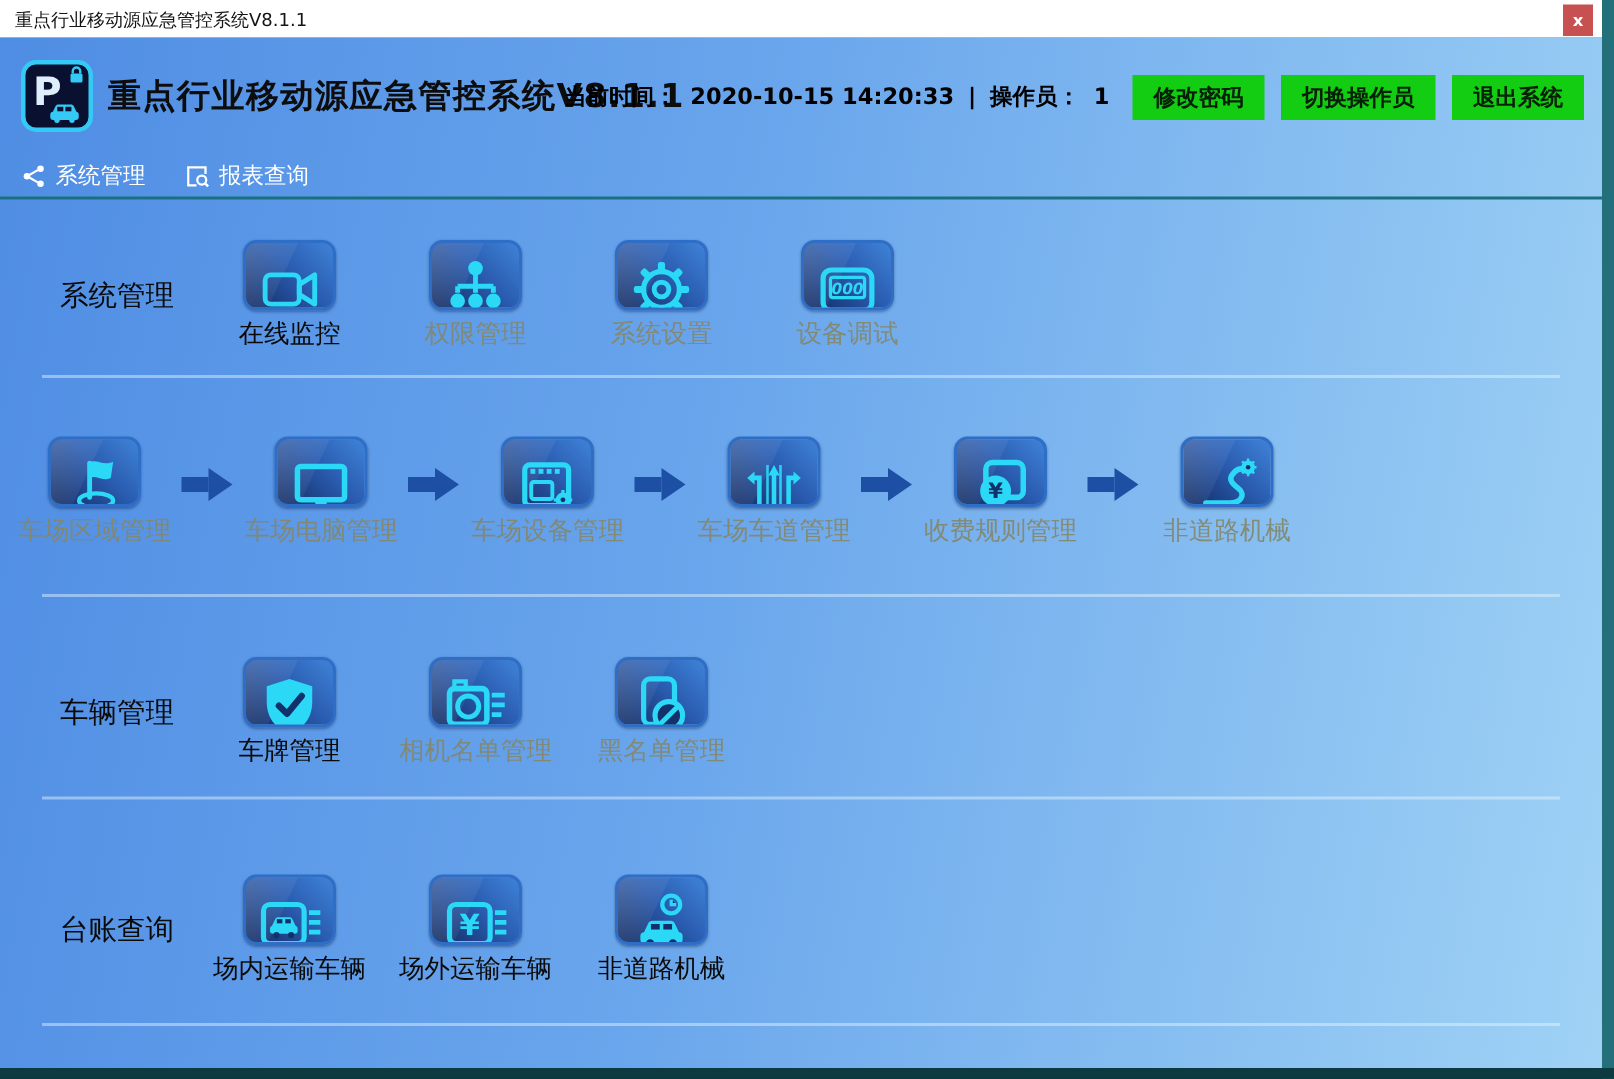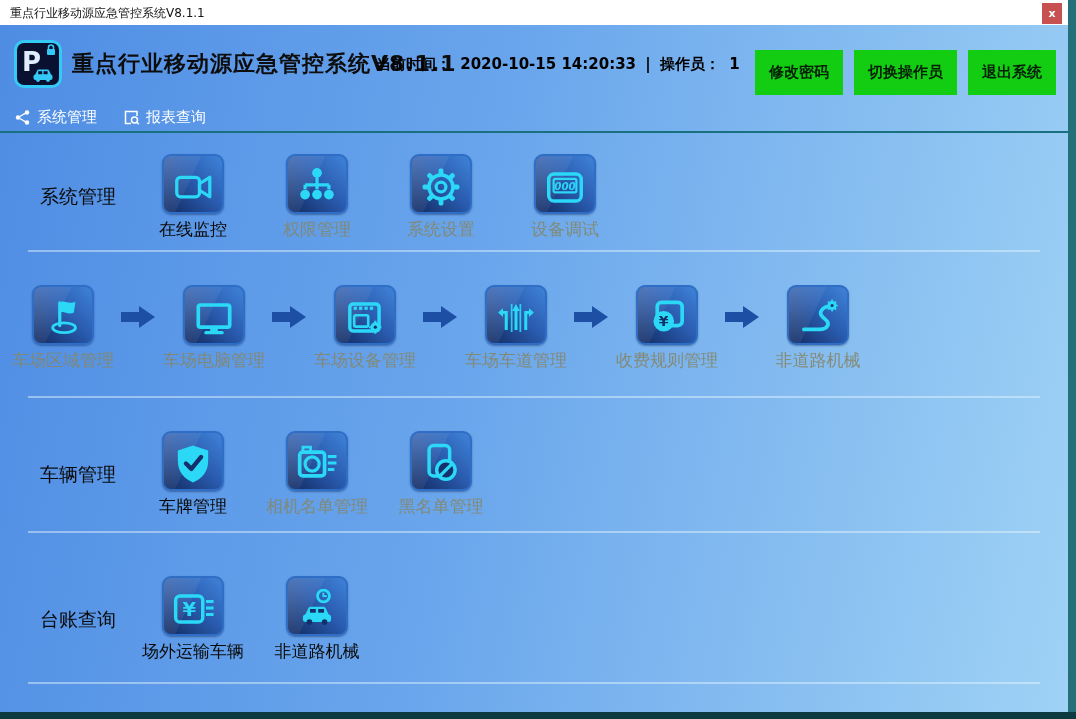--- a/index.html
+++ b/index.html
@@ -52,21 +52,21 @@
   }
   .header-info {
     position:absolute; left:376px; top:30px; font-size:15px; font-weight:600;
     color:#000;
   }
   .header-info span { margin-right:4px; }
   .header-buttons {
     position:absolute; right:12px; top:25px; display:flex; gap:11px;
   }
   .green-btn {
-    height:45px; padding:0 14px; background:#12cd12; border:none;
+    height:30px; padding:0 14px; background:#12cd12; border:none;
     font-size:15px; font-weight:600; color:#062006;
     font-family:Liberation Mono, monospace; cursor:pointer; display:flex; align-items:center;
   }
   
   .menubar {
     height:28px; display:flex; align-items:center; padding-left:14px; gap:26px;
   }
   .menu-item {
     display:flex; align-items:center; gap:6px; color:#ffffff; font-size:15px;
     cursor:pointer;
@@ -75,21 +75,21 @@
   
   .section { display:flex; align-items:center; }
   .section-label {
     width:131px; padding-left:40px; font-size:19px; color:#0a0a0a;
     white-space:nowrap; flex-shrink:0;
   }
   .items { display:flex; align-items:flex-start; }
   .cell { width:124px; display:flex; flex-direction:column; align-items:center; }
   .cell-narrow { width:112px; }
   .tile {
-    width:62px; height:60px; border-radius:9px; position:relative; overflow:hidden;
+    width:62px; height:47px; border-radius:9px; position:relative; overflow:hidden;
     background:linear-gradient(225deg,#3f83d8 0%,#2a5cb0 45%,#122a60 100%);
     border:2px solid #2f6ec6; cursor:pointer;
     box-shadow:0 1px 2px rgba(0,0,30,.35);
     text-decoration:underline;
   }
   .tile::before {
     content:""; position:absolute; inset:0;
     background:linear-gradient(115deg,rgba(255,255,255,.20) 0%,rgba(255,255,255,.06) 44%,rgba(0,0,0,0) 45%);
   }
   .tile svg { position:relative; display:block; margin:5px auto 0; }
@@ -357,20 +357,35 @@
   </div>
   <div class="row-divider"></div>
 
   <div class="section sec-4">
     <div class="section-label">台账查询</div>
     <div class="items">
       <div class="cell">
         <div class="tile">
           <svg width="52" height="52" viewBox="0 0 48 48">
             <rect x="8" y="12" width="25" height="24" rx="4" stroke="#2bd9f7" stroke-width="3.2" fill="none"></rect>
+            <path d="M13 25.5 l2.2-4.4 c.4-.8 1-1.2 1.9-1.2 h6.8 c.9 0 1.5.4 1.9 1.2 L28 25.5 z" fill="#2bd9f7"></path>
+            <rect x="12" y="25" width="17" height="5" rx="2" fill="#2bd9f7"></rect>
+            <circle cx="16" cy="30.8" r="1.9" fill="#12306a"></circle>
+            <circle cx="25" cy="30.8" r="1.9" fill="#12306a"></circle>
+            <rect x="16.2" y="21" width="3.4" height="2.6" fill="#12306a"></rect>
+            <rect x="21.4" y="21" width="3.4" height="2.6" fill="#12306a"></rect>
+            <path d="M36 17 h7 M36 23 h7 M36 29 h7" stroke="#2bd9f7" stroke-width="2.8"></path>
+          </svg>
+        </div>
+        <div class="caption">场内运输车辆</div>
+      </div>
+      <div class="cell">
+        <div class="tile">
+          <svg width="52" height="52" viewBox="0 0 48 48">
+            <rect x="8" y="12" width="25" height="24" rx="4" stroke="#2bd9f7" stroke-width="3.2" fill="none"></rect>
             <text x="20.5" y="30.5" font-size="18" font-weight="bold" fill="#2bd9f7" text-anchor="middle">¥</text>
             <path d="M36 17 h7 M36 23 h7 M36 29 h7" stroke="#2bd9f7" stroke-width="2.8"></path>
           </svg>
         </div>
         <div class="caption">场外运输车辆</div>
       </div>
       <div class="cell">
         <div class="tile">
           <svg width="52" height="52" viewBox="0 0 48 48">
             <circle cx="30" cy="12" r="5.5" stroke="#2bd9f7" stroke-width="2.6" fill="none"></circle>

